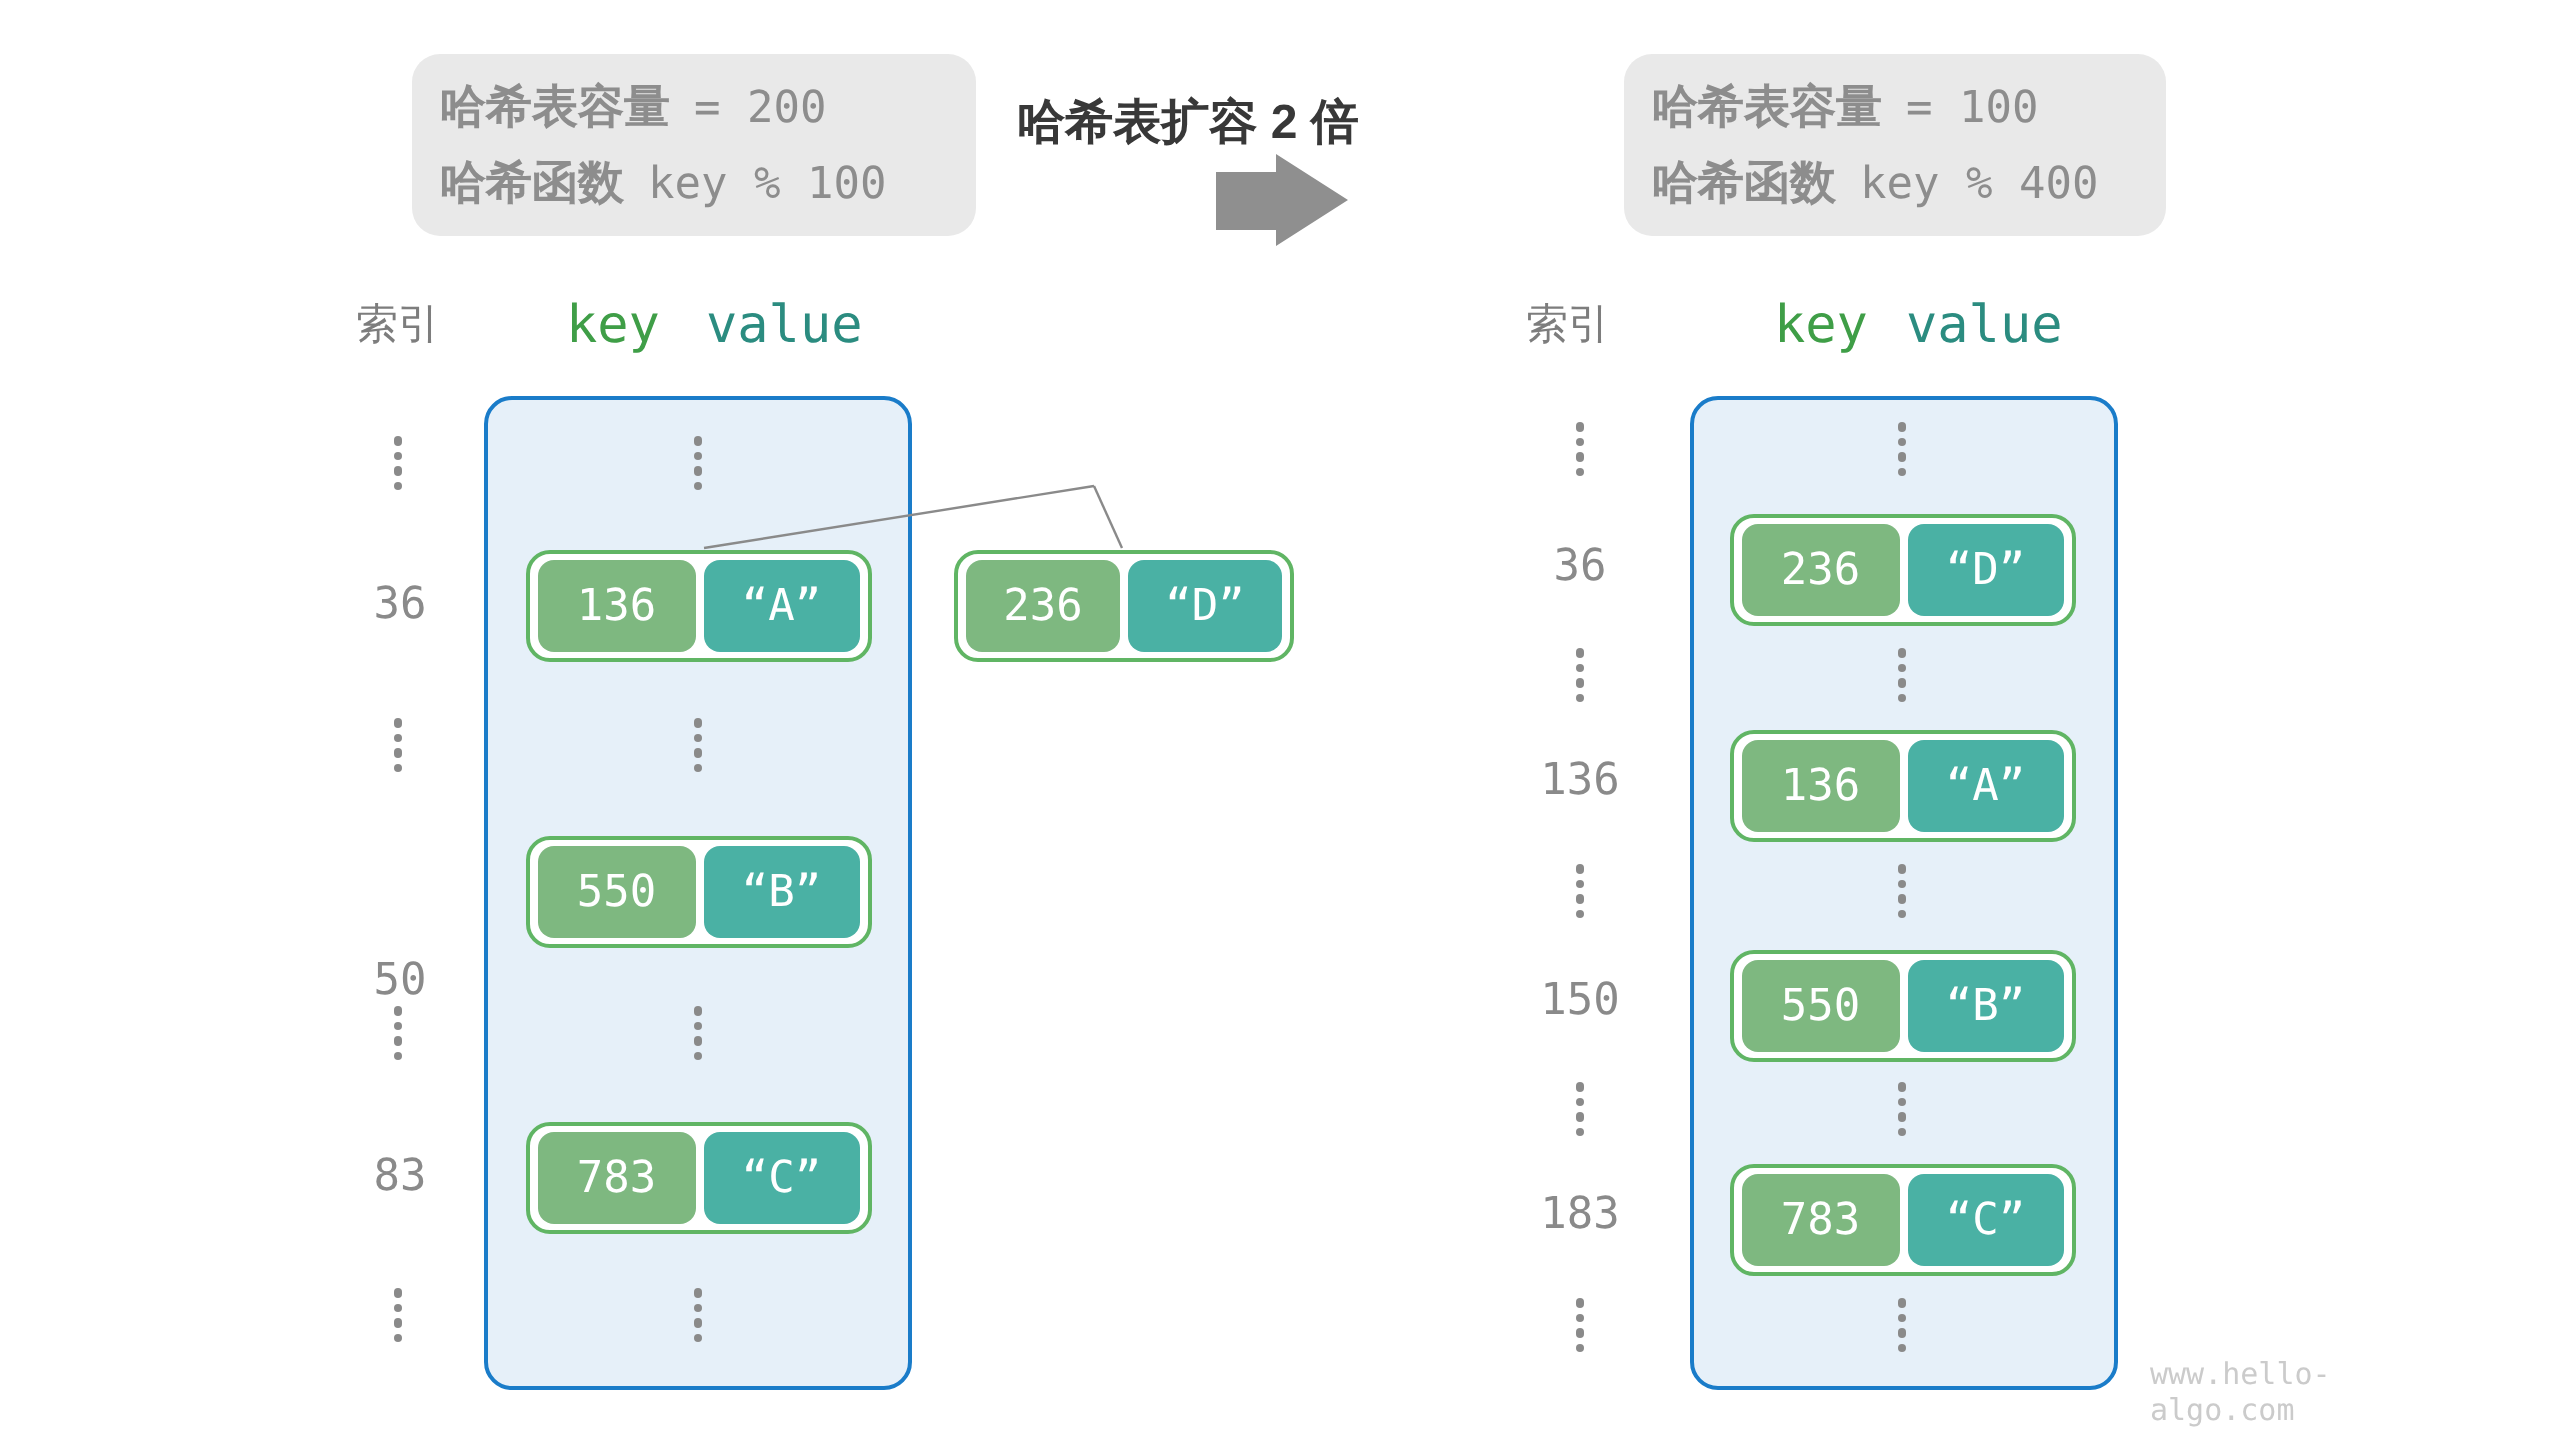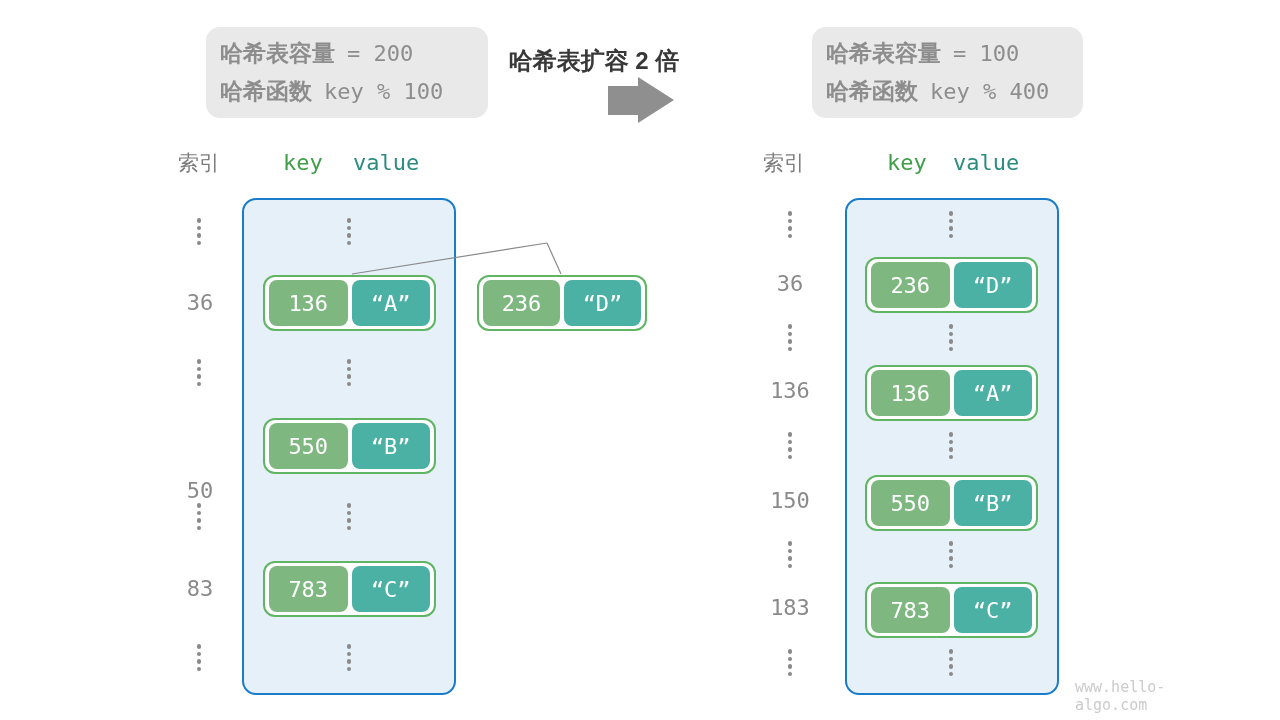--- a/index.html
+++ b/index.html
@@ -10,21 +10,21 @@
             display:flex;flex-direction:column;justify-content:center;gap:7px;padding-left:14px;box-sizing:border-box;}
   .info-line{display:flex;align-items:baseline;gap:12px;white-space:nowrap;}
   .info-cn{font-weight:bold;font-size:23px;color:#8d8d8d;}
   .info-mono{font-family:"DejaVu Sans Mono","Liberation Mono",monospace;font-size:22px;color:#8d8d8d;}
   
   .fig-title{position:absolute;top:45px;left:50%;transform:translateX(-50%);
              font-weight:bold;font-size:24px;color:#383838;white-space:nowrap;}
   
   .hdr-index{position:absolute;top:150px;font-size:21px;color:#7d7d7d;line-height:26px;text-align:right;}
   .hdr-mono{position:absolute;top:149px;font-family:"DejaVu Sans Mono","Liberation Mono",monospace;
-            font-size:22px;line-height:28px;}
+            font-size:26px;line-height:28px;}
   .hdr-key{color:#3f9e47;}
   .hdr-value{color:#2b8c80;}
   
   .table-box{position:absolute;width:214px;height:497px;background:#e6f0f9;
              border:2.5px solid #1a7cc9;border-radius:14px;box-sizing:border-box;}
   
   .idx{position:absolute;width:80px;text-align:center;font-family:"DejaVu Sans Mono","Liberation Mono",monospace;
        font-size:22px;line-height:28px;color:#8a8a8a;}
   
   .pair{position:absolute;width:173px;height:56px;background:#ffffff;border:2px solid #60b564;

